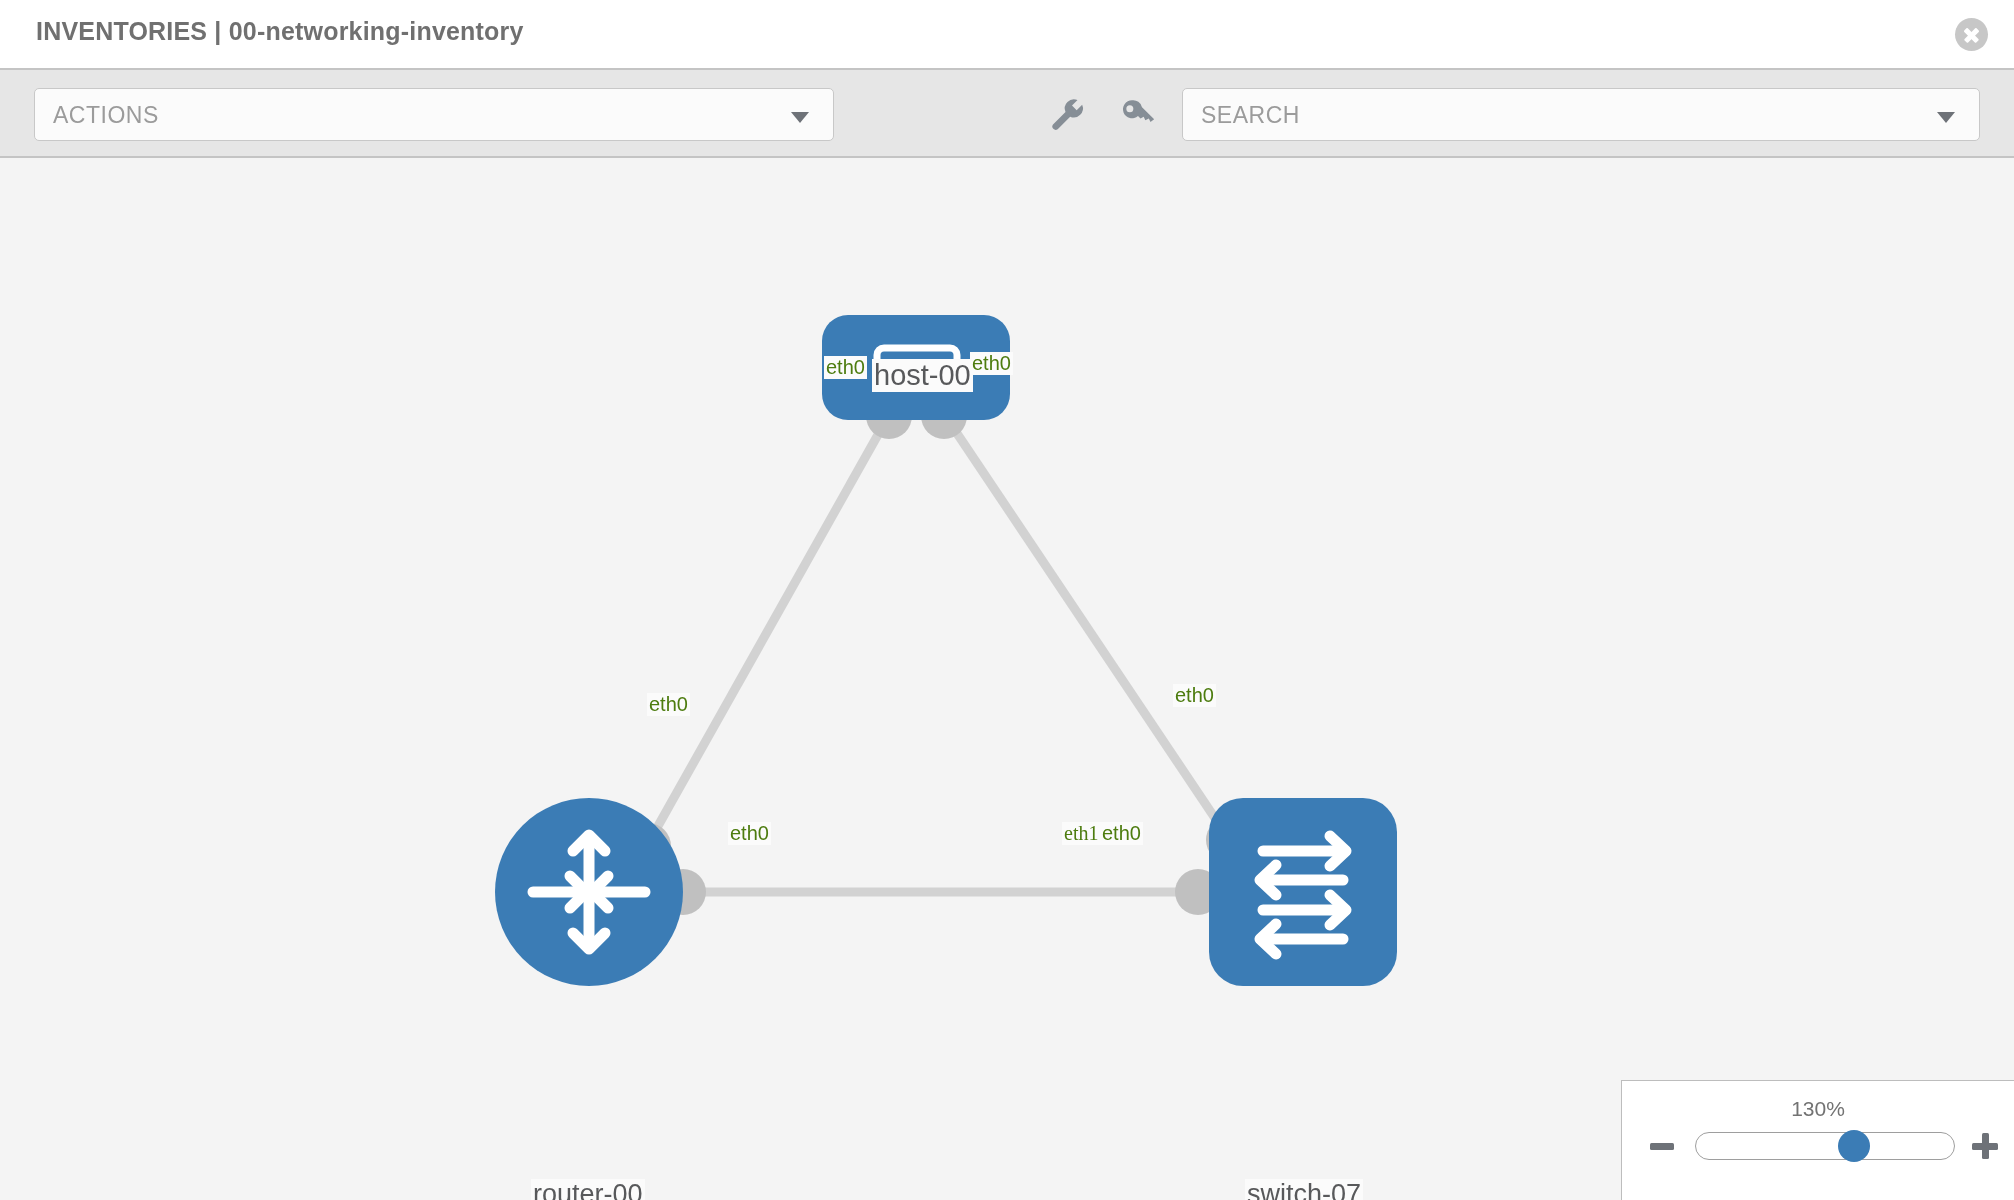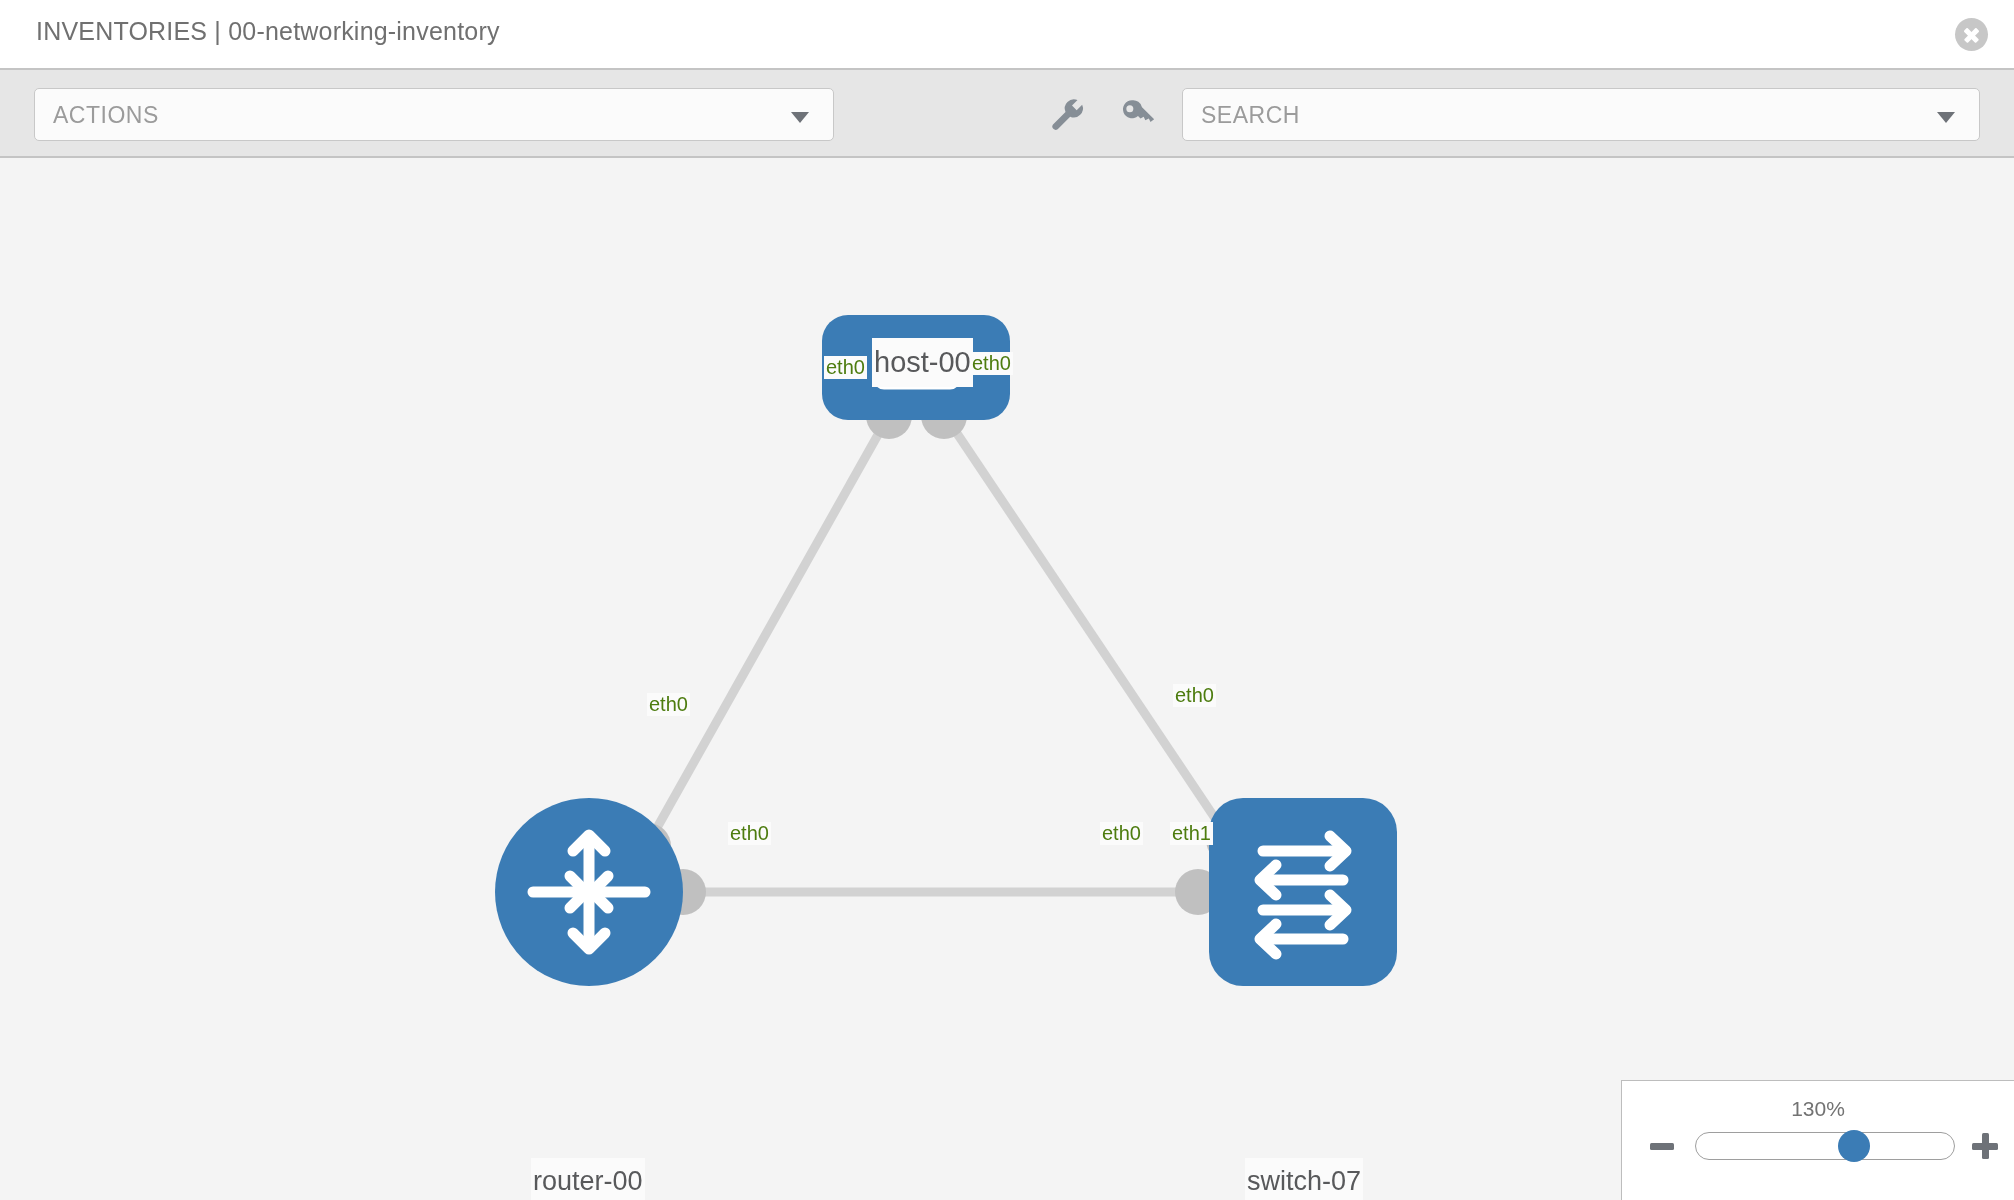--- a/index.html
+++ b/index.html
@@ -23,21 +23,21 @@
     width: 2014px;
     height: 68px;
     background: #ffffff;
     box-sizing: border-box;
   }
   #page-title {
     position: absolute;
     left: 36px;
     top: 17px;
     font-size: 25px;
-    font-weight: normal;
+    font-weight: bold;
     color: #707070;
     letter-spacing: 0.2px;
     white-space: nowrap;
   }
   #close-button {
     position: absolute;
     right: 26px;
     top: 18px;
     width: 33px;
     height: 33px;
@@ -149,21 +149,22 @@
     width: 2014px;
     height: 1042px;
   }
 
   .node-label {
     position: absolute;
     font-size: 27px;
     color: #58595b;
     background: #fbfbfb;
     white-space: nowrap;
-    padding: 8px 2px;
+    padding: 0 2px;
+    margin-top: 21px;
   }
   .iface-label {
     position: absolute;
     font-size: 20px;
     color: #4d7c0f;
     background: #fbfbfb;
     white-space: nowrap;
     padding: 0 2px;
   }
 
@@ -358,21 +359,21 @@
 
   <div class="iface-label" style="left:824px; top:198px;">eth0</div>
   <div class="iface-label" style="left:970px; top:194px;">eth0</div>
 
   <div class="iface-label" style="left:647px; top:535px;">eth0</div>
   <div class="iface-label" style="left:728px; top:664px;">eth0</div>
 
   <div class="iface-label" style="left:1173px; top:526px;">eth0</div>
 
   <div class="iface-label" style="left:1100px; top:664px;">eth0</div>
-  <div class="iface-label" style="left:1170px; top:664px;">eth1</div>
+  <div class="iface-label" style="left:1062px; top:664px;font-family:Liberation Serif, serif;">eth1</div>
 </div>
 
 <div id="zoom-panel">
   <div id="zoom-level">130%</div>
   <div id="zoom-out-button"></div>
   <div id="zoom-slider">
     <div id="zoom-slider-thumb"></div>
   </div>
   <div id="zoom-in-button">
     <div class="v"></div>

